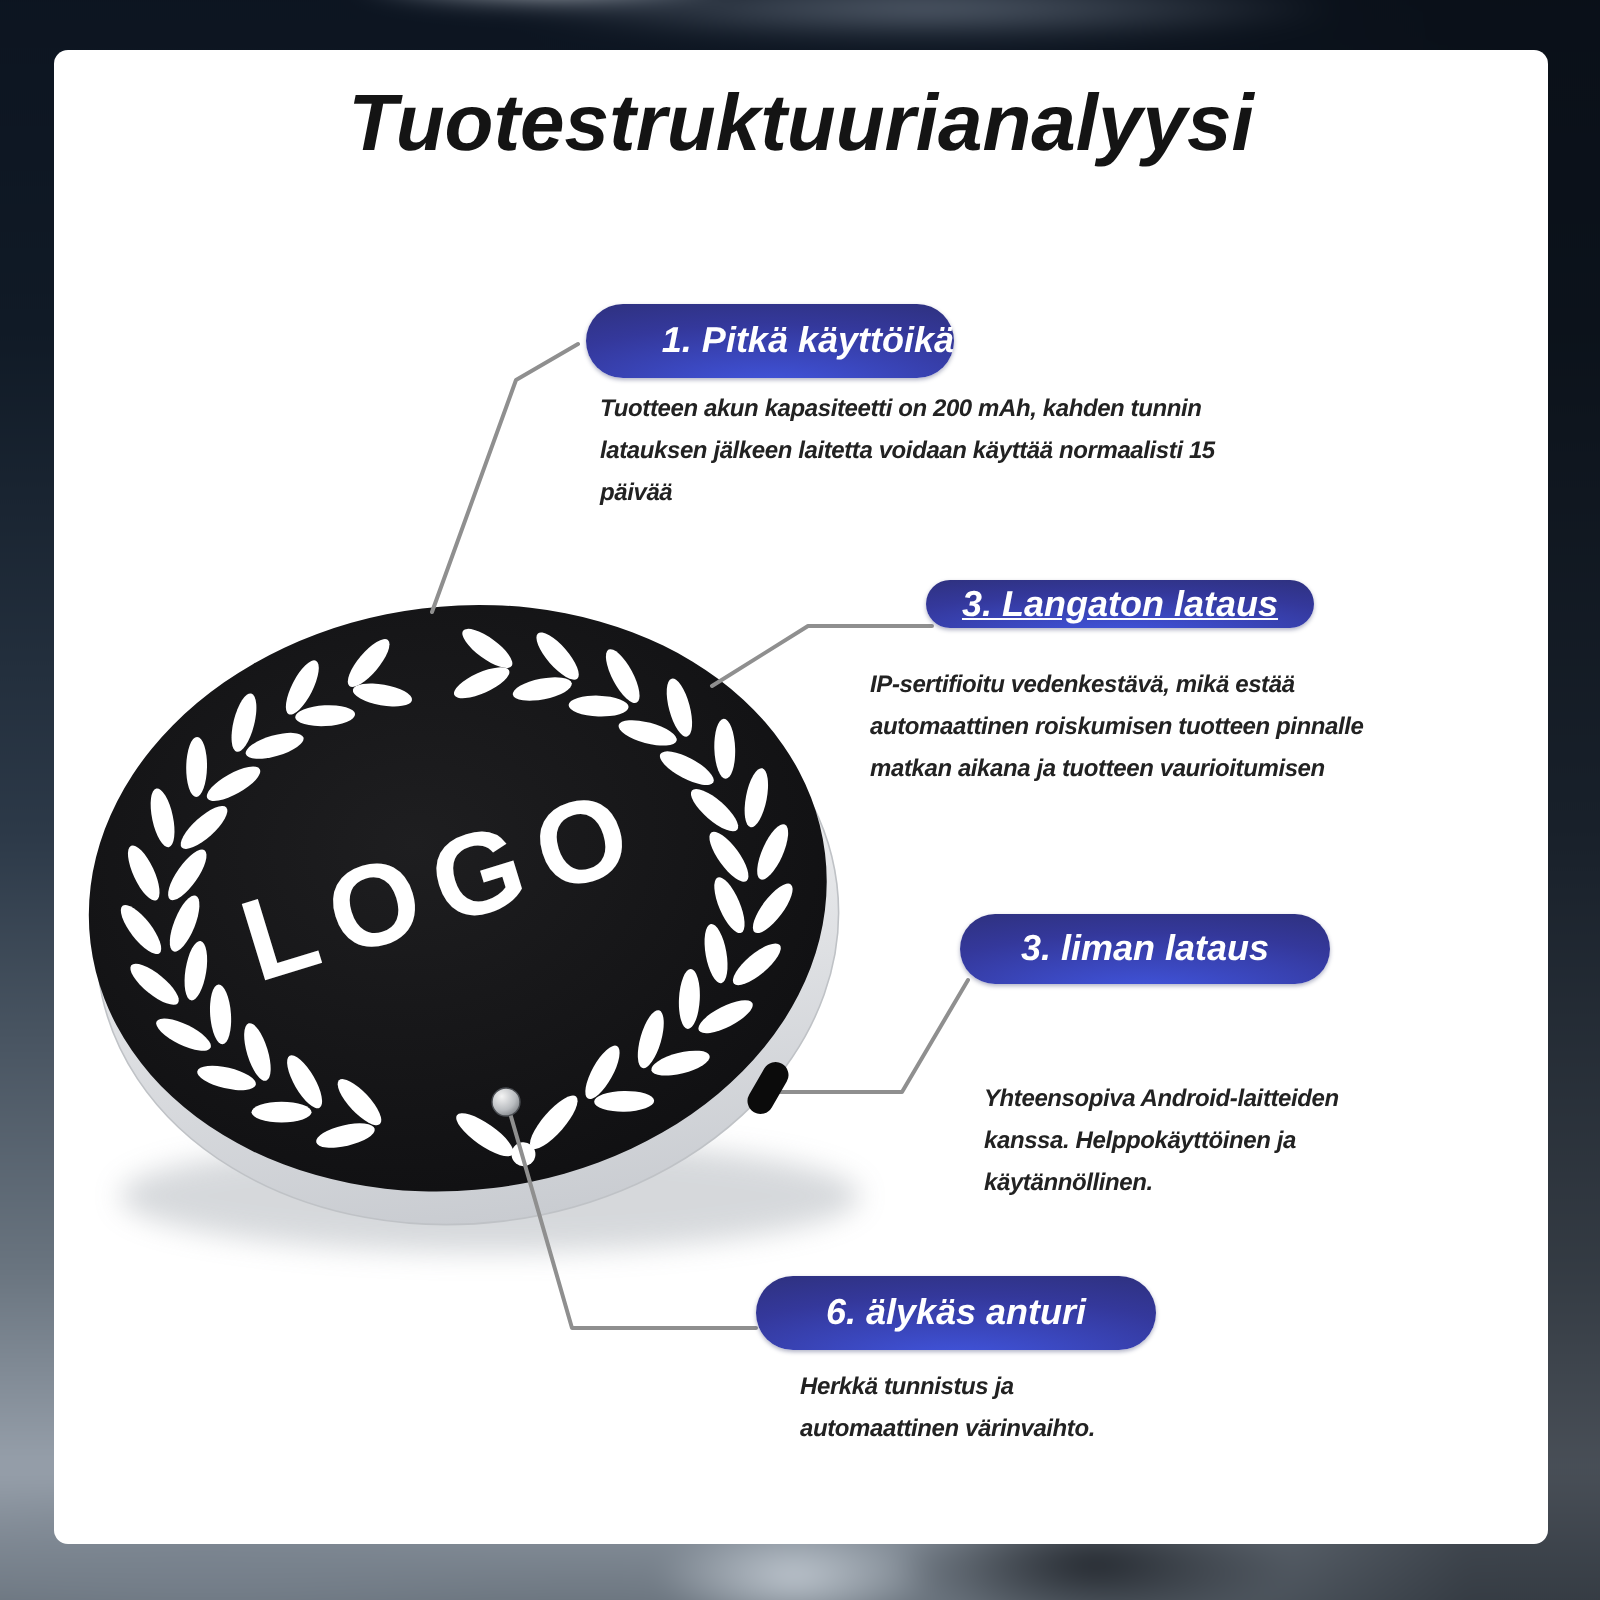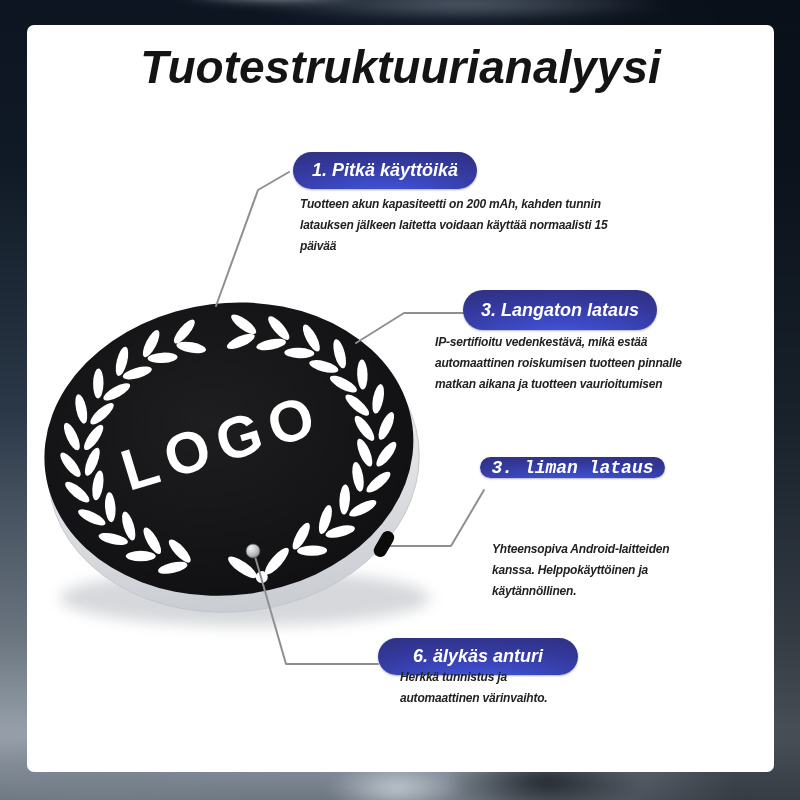--- a/index.html
+++ b/index.html
@@ -16,41 +16,41 @@
       radial-gradient(100px 38px at 415px 806px, rgba(200,208,216,.9), rgba(200,208,216,0) 70%),
       radial-gradient(220px 60px at 120px 800px, rgba(120,130,142,.6), rgba(120,130,142,0) 75%),
       linear-gradient(90deg, rgba(10,14,20,0) 60%, rgba(8,12,18,.55) 90%),
       linear-gradient(180deg,#0c1420 0%,#101a26 22%,#2c3948 52%,#69747f 78%,#97a0ab 90%,#626c76 100%);
   }
 
   .card{position:absolute;left:27px;top:25px;width:747px;height:747px;
         background:var(--card-bg,#fff);border-radius:7px;}
 
   .title{position:absolute;left:27px;top:40px;width:747px;margin:0;text-align:center;
-         font-size:46px;font-weight:bold;font-style:italic;letter-spacing:0;
+         font-size:40px;font-weight:bold;font-style:italic;letter-spacing:0;
          color:var(--title-color,#141414);}
 
   .pill{position:absolute;border-radius:50px;display:flex;align-items:center;justify-content:center;
         color:#fff;font-weight:bold;font-style:italic;font-size:18px;white-space:nowrap;
         background:radial-gradient(120% 160% at 50% 115%,
                    var(--pill-bright,#4156e0) 0%,
                    var(--pill-mid,#34389b) 55%,
                    var(--pill-dark,#2b2d6e) 100%);
         box-shadow:0 1px 2px rgba(30,34,90,.35);}
-  .pill-1{left:293px;top:152px;width:184px;height:37px;}
-  .pill-2{left:463px;top:290px;width:194px;height:40px;}
-  .pill-3{left:480px;top:457px;width:185px;height:21px;font-family:Liberation Mono, monospace;}
+  .pill-1{left:293px;top:152px;width:184px;height:37px;justify-content:flex-end;}
+  .pill-2{left:463px;top:290px;width:194px;height:24px;text-decoration:underline;}
+  .pill-3{left:480px;top:457px;width:185px;height:35px;}
   .pill-4{left:378px;top:638px;width:200px;height:37px;}
 
   .desc{position:absolute;margin:0;font-size:12px;line-height:21px;font-weight:bold;font-style:italic;
         color:var(--body-color,#222);white-space:pre-line;letter-spacing:-0.2px;}
   .desc-1{left:300px;top:194px;}
   .desc-2{left:435px;top:332px;}
   .desc-3{left:492px;top:499px;margin-top:40px;}
-  .desc-4{left:400px;top:667px;}
+  .desc-4{left:400px;top:683px;}
 
   svg.scene{position:absolute;left:0;top:0;}
   #connectors{stroke:var(--connector,#8f8f8f);}
   #wreath{fill:#ffffff;}
   #logo-text{fill:#ffffff;font-family:"Liberation Sans",sans-serif;font-weight:bold;
              font-size:58px;letter-spacing:9px;}
 </style>
 </head>
 <body>
 

